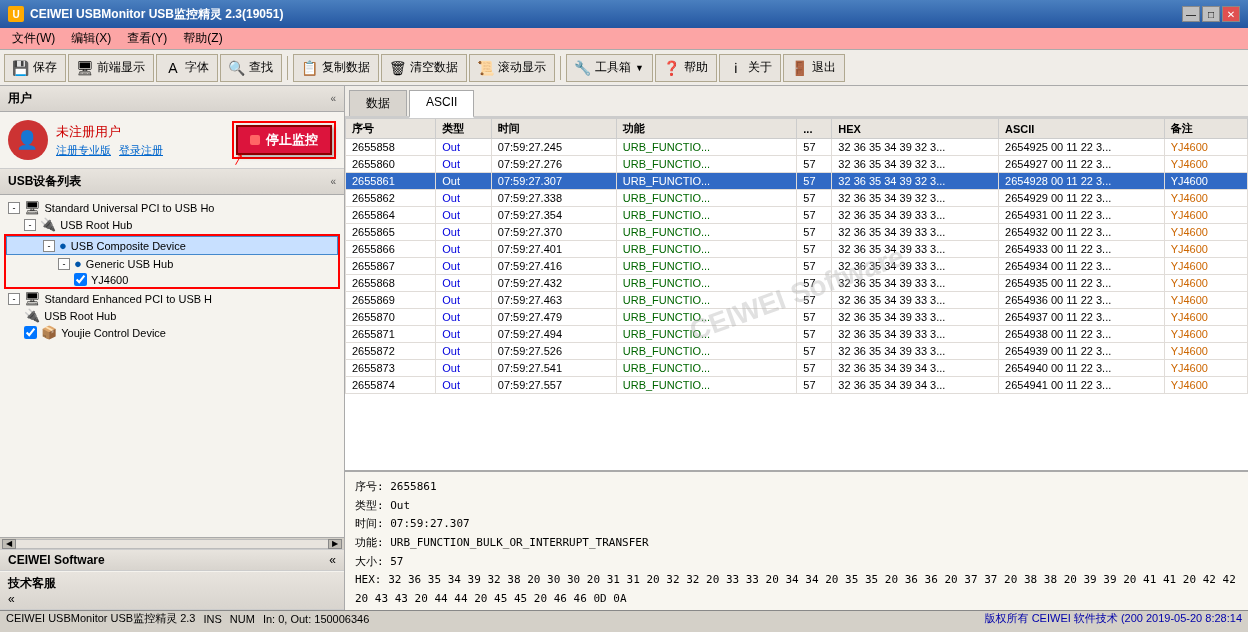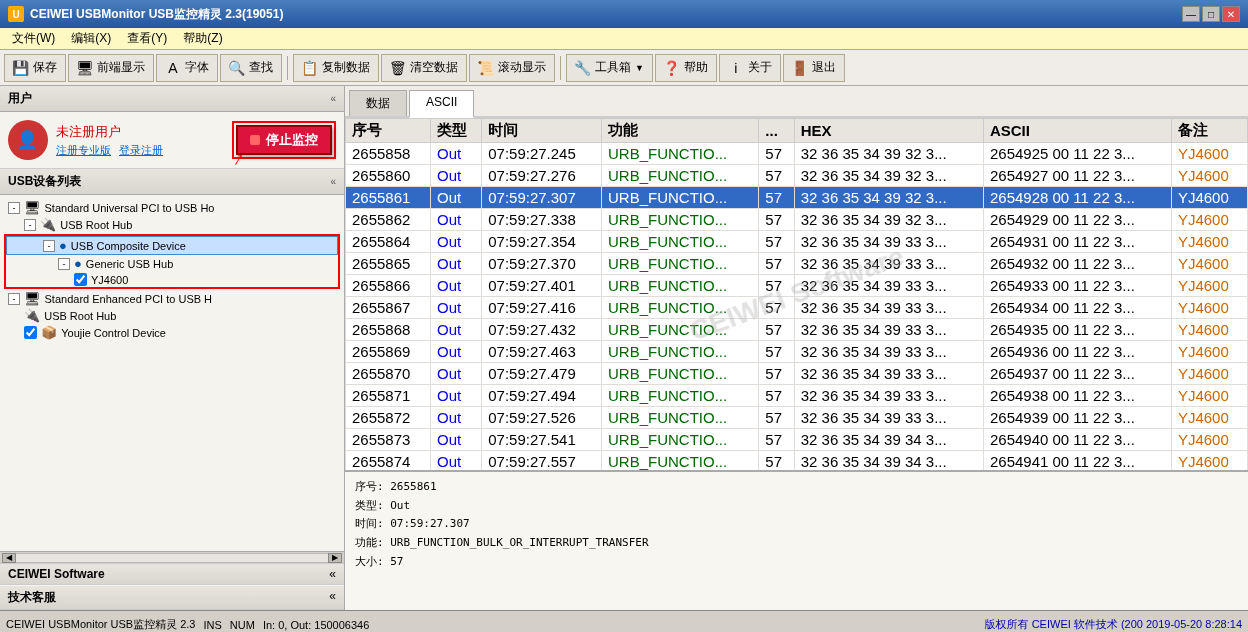--- a/index.html
+++ b/index.html
@@ -9,21 +9,21 @@
     .title-bar { background: linear-gradient(to bottom, #4a7fbf, #2355a0); color: white; height: 28px; display: flex; align-items: center; justify-content: space-between; padding: 0 8px; }
     .title-bar-left { display: flex; align-items: center; gap: 6px; font-size: 12px; font-weight: bold; }
     .title-bar-icon { width: 16px; height: 16px; background: #ffaa00; border-radius: 2px; display: flex; align-items: center; justify-content: center; font-size: 10px; color: white; }
     .title-bar-controls { display: flex; gap: 2px; }
     .title-btn { width: 18px; height: 16px; background: #c0c0c0; border: 1px solid #888; font-size: 10px; cursor: pointer; display: flex; align-items: center; justify-content: center; color: #000; }
     .title-btn.close { background: #e05050; color: white; }
     .title-btn.max { background: #c0c0c0; }
     .title-btn.min { background: #c0c0c0; }
 
     
-    .menu-bar { background: #fef9c3; height: 22px; display: flex; align-items: flex-end; padding: 0 4px; border-bottom: 1px solid #aaa; }
+    .menu-bar { background: #fca5a5; height: 22px; display: flex; align-items: flex-end; padding: 0 4px; border-bottom: 1px solid #aaa; }
     .menu-item { padding: 2px 8px; cursor: pointer; font-size: 12px; }
 
     
     .toolbar { background: #f0ede8; height: 36px; display: flex; align-items: center; padding: 0 4px; border-bottom: 1px solid #aaa; gap: 2px; }
     .toolbar-btn { display: flex; align-items: center; gap: 4px; padding: 3px 8px; background: #e8e4de; border: 1px solid #b0a890; cursor: pointer; font-size: 12px; height: 28px; }
     .toolbar-sep { width: 1px; height: 24px; background: #b0a890; margin: 0 3px; }
     .toolbar-icon { width: 16px; height: 16px; display: flex; align-items: center; justify-content: center; font-size: 14px; }
 
     
     .main-layout { display: flex; height: calc(632px - 28px - 22px - 36px - 22px); }
@@ -59,42 +59,42 @@
     
     .right-panel { flex: 1; display: flex; flex-direction: column; background: white; }
 
     
     .tabs { display: flex; background: #f0ede8; border-bottom: 2px solid #ccc; padding: 4px 4px 0; gap: 2px; }
     .tab { padding: 4px 16px; background: #d8d4ce; border: 1px solid #aaa; border-bottom: none; cursor: pointer; font-size: 12px; }
     .tab.active { background: white; border-bottom: 2px solid white; margin-bottom: -2px; z-index: 1; }
 
     
     .data-table-wrapper { flex: 1; overflow-y: auto; overflow-x: hidden; }
-    .data-table { width: 100%; border-collapse: collapse; font-size: 15px; }
+    .data-table { width: 100%; border-collapse: collapse; font-size: 11px; }
     .data-table th { background: #e8e4de; border: 1px solid #ccc; padding: 2px 6px; font-weight: bold; text-align: left; position: sticky; top: 0; z-index: 2; white-space: nowrap; }
     .data-table td { border: 1px solid #e0dcd8; padding: 2px 6px; white-space: nowrap; cursor: pointer; }
     .data-table tr.selected { background: #316ac5; color: white; }
     .data-table tr.selected td { color: white; }
     .col-seq { width: 65px; }
     .col-type { width: 40px; }
     .col-time { width: 90px; }
     .col-func { width: 130px; }
     .col-dots { width: 20px; }
     .col-hex { width: 120px; }
     .col-ascii { width: 110px; }
     .col-note { width: 60px; }
     .type-out { color: #0000dd; }
     .note-yj { color: #cc6600; }
     .func-text { color: #006600; }
 
     
     .detail-panel { height: 140px; background: #f8f6f0; border-top: 2px solid #aaa; padding: 6px 10px; font-size: 11px; line-height: 1.7; overflow-y: auto; font-family: Consolas, monospace; }
 
     
-    .status-bar { height: 22px; background: #d4d0c8; border-top: 1px solid #888; display: flex; align-items: flex-end; padding: 0 6px; font-size: 11px; justify-content: space-between; }
+    .status-bar { height: 22px; background: #d4d0c8; border-top: 1px solid #888; display: flex; align-items: flex-start; padding: 0 6px; font-size: 11px; justify-content: space-between; }
     .status-left { display: flex; align-items: center; gap: 8px; }
     .status-right { color: #0000aa; cursor: pointer; }
 
     
     .left-panel-bottom { border-top: 1px solid #ccc; }
     .section-header { background: linear-gradient(to bottom, #e8e4de, #d8d4ce); padding: 3px 8px; border-bottom: 1px solid #ccc; display: flex; justify-content: space-between; cursor: pointer; }
     .section-title { font-size: 12px; font-weight: bold; }
 
     
     .watermark { position: absolute; top: 50%; left: 50%; transform: translate(-50%, -50%) rotate(-20deg); color: rgba(180,180,180,0.4); font-size: 28px; font-weight: bold; pointer-events: none; white-space: nowrap; z-index: 10; }
@@ -265,21 +265,21 @@
       <div style="width:14px; height:10px; background:#c0bdb5; border:1px solid #888; cursor:pointer; display:flex; align-items:center; justify-content:center; font-size:8px;">◀</div>
       <div style="flex:1; height:10px; background:#e8e4de; border-top:1px solid #bbb; border-bottom:1px solid #bbb;"></div>
       <div style="width:14px; height:10px; background:#c0bdb5; border:1px solid #888; cursor:pointer; display:flex; align-items:center; justify-content:center; font-size:8px;">▶</div>
     </div>
 
     <div class="left-panel-bottom">
       <div class="section-header">
         <span class="section-title">CEIWEI Software</span>
         <span>«</span>
       </div>
-      <div class="section-header" style="margin-top:1px;">
+      <div class="section-header" style="margin-top:1px;flex-direction:column;">
         <span class="section-title">技术客服</span>
         <span>«</span>
       </div>
     </div>
 
   </div>
 
   <div class="right-panel">
 
     <div class="tabs">
@@ -457,20 +457,21 @@
           </tbody>
       </table>
     </div>
 
     <div class="detail-panel">
       <div><span>序号:</span> <span>2655861</span></div>
       <div><span>类型:</span> <span>Out</span></div>
       <div><span>时间:</span> <span>07:59:27.307</span></div>
       <div><span>功能:</span> <span>URB_FUNCTION_BULK_OR_INTERRUPT_TRANSFER</span></div>
       <div><span>大小:</span> <span>57</span></div>
+      <div><span>HEX:</span> <span>32 36 35 34 39 32 38 20 30 30 20 31 31 20 32 32 20 33 33 20 34 34 20 35 35 20 36 36 20 37 37 20 38 38 20 39 39 20 41 41 20 42 42 20 43 43 20 44 44 20 45 45 20 46 46 0D 0A</span></div>
       <div> </div>
 
     </div>
 
   </div>
 </div>
 
 <div class="status-bar">
   <div class="status-left">
     <span>CEIWEI USBMonitor USB监控精灵 2.3</span>

